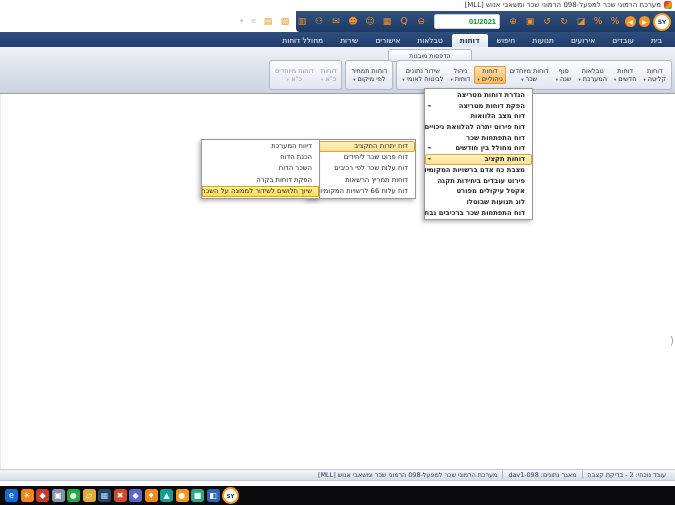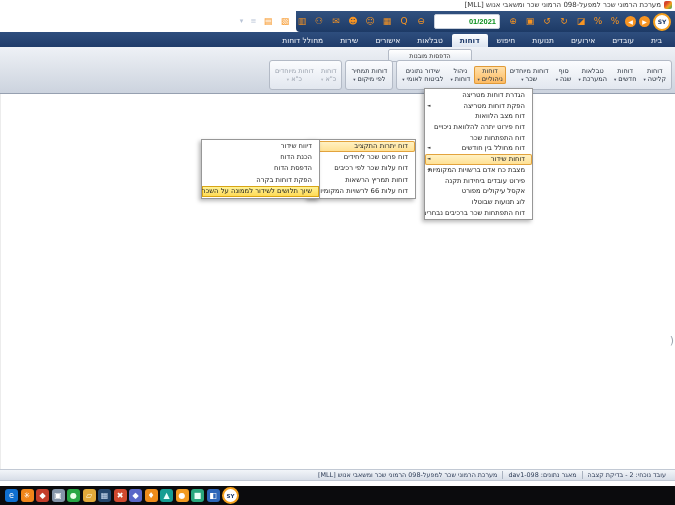--- a/index.html
+++ b/index.html
@@ -49,21 +49,21 @@
   
   .canvas{position:absolute;top:94px;left:0;right:0;height:375px;background:#fff;border-left:1px solid #ececec;}
   .panel-handle{position:absolute;top:240px;right:1px;color:#9aa3ad;font-size:11px;cursor:pointer;}
 
   
   .menu{position:absolute;background:#fff;border:1px solid #979797;box-shadow:-2px 2px 4px rgba(0,0,0,.28);z-index:10;padding:1px 0;}
   #menu-reports{top:88px;left:424px;width:107px;}
   #menu-budget{top:139px;left:308px;width:106px;}
   #menu-balance{top:139px;left:201px;width:117px;}
   .mi{position:relative;font-size:6.8px;color:#1c1c1c;padding:0 7px 0 10px;cursor:pointer;white-space:nowrap;overflow:hidden;}
-  #menu-reports .mi{height:10.7px;line-height:10.7px;}
+  #menu-reports .mi{height:10.7px;line-height:10.7px;font-weight:bold;}
   #menu-budget .mi,#menu-balance .mi{height:11.2px;line-height:11.2px;}
   .mi .arr{position:absolute;left:2px;top:0;font-size:4.5px;color:#333;}
   .mi.hl{background:linear-gradient(#fff3c8,#ffdf8f);box-shadow:inset 0 0 0 1px #e2a33d;border-radius:2px;}
   .mi.hl-y{background:linear-gradient(#fff59e,#ffd84e);box-shadow:inset 0 0 0 1px #d9a514;text-align:center;}
 
   
   .statusbar{position:absolute;top:469px;left:0;right:0;height:10px;
              background:linear-gradient(#f2f5f9,#d8dee8);border-top:1px solid #c2c9d4;border-bottom:1px solid #c2c9d4;
              display:flex;align-items:center;padding:0 4px;font-size:6.4px;color:#2c3b55;}
   .seg{padding:0 5px;border-left:1px solid #aab3c0;white-space:nowrap;}
@@ -167,38 +167,38 @@
     <span class="panel-handle">(</span>
   </div>
 
   <div class="menu" id="menu-reports">
       <div class="mi"><span>הגדרת דוחות מטריצה</span><span class="arr"></span></div>
       <div class="mi"><span>הפקת דוחות מטריצה</span><span class="arr">◄</span></div>
       <div class="mi"><span>דוח מצב הלוואות</span><span class="arr"></span></div>
       <div class="mi"><span>דוח פירוט יתרה להלוואת ניכויים</span><span class="arr"></span></div>
       <div class="mi"><span>דוח התפתחות שכר</span><span class="arr"></span></div>
       <div class="mi"><span>דוח מחולל בין חודשים</span><span class="arr">◄</span></div>
-      <div class="mi hl"><span>דוחות שידור</span><span class="arr">◄</span></div>
+      <div class="mi hl"><span>דוחות תקציב</span><span class="arr">◄</span></div>
       <div class="mi"><span>מצבת כח אדם ברשויות המקומיות</span><span class="arr">◄</span></div>
       <div class="mi"><span>פירוט עובדים ביחידות תקנה</span><span class="arr"></span></div>
       <div class="mi"><span>אקסל עיקולים מפורט</span><span class="arr"></span></div>
       <div class="mi"><span>לוג תנועות שבוטלו</span><span class="arr"></span></div>
       <div class="mi"><span>דוח התפתחות שכר ברכיבים נבחרים</span><span class="arr"></span></div>
     </div>
   <div class="menu" id="menu-budget">
       <div class="mi hl"><span>דוח יתרות התקציב</span><span class="arr">◄</span></div>
       <div class="mi"><span>דוח פרוט שכר ליחידים</span><span class="arr"></span></div>
       <div class="mi"><span>דוח עלות שכר לפי רכיבים</span><span class="arr"></span></div>
       <div class="mi"><span>דוחות תמריץ הרשאות</span><span class="arr">◄</span></div>
       <div class="mi"><span>דוח עלות 66 לרשויות המקומיות</span><span class="arr"></span></div>
     </div>
   <div class="menu" id="menu-balance">
-      <div class="mi"><span>דיווח שידור</span><span class="arr"></span></div>
+      <div class="mi"><span>דיווח המערכת</span><span class="arr"></span></div>
       <div class="mi"><span>הכנת הדוח</span><span class="arr"></span></div>
-      <div class="mi"><span>הדפסת הדוח</span><span class="arr"></span></div>
+      <div class="mi"><span>השכר הדוח</span><span class="arr"></span></div>
       <div class="mi"><span>הפקת דוחות בקרה</span><span class="arr"></span></div>
       <div class="mi hl-y"><span>שיוך תלושים לשידור לממונה על השכר</span><span class="arr"></span></div>
     </div>
 
   <div class="statusbar">
       <span class="seg"><span>עובד נוכחי: 2 - בדיקת קצבה</span></span>
       <span class="seg"><span>מאגר נתונים: dav1-098</span></span>
       <span class="seg"><span>מערכת הרמוני שכר למפעל-098 הרמוני שכר ומשאבי אנוש [MLL]</span></span>
     </div>
 

